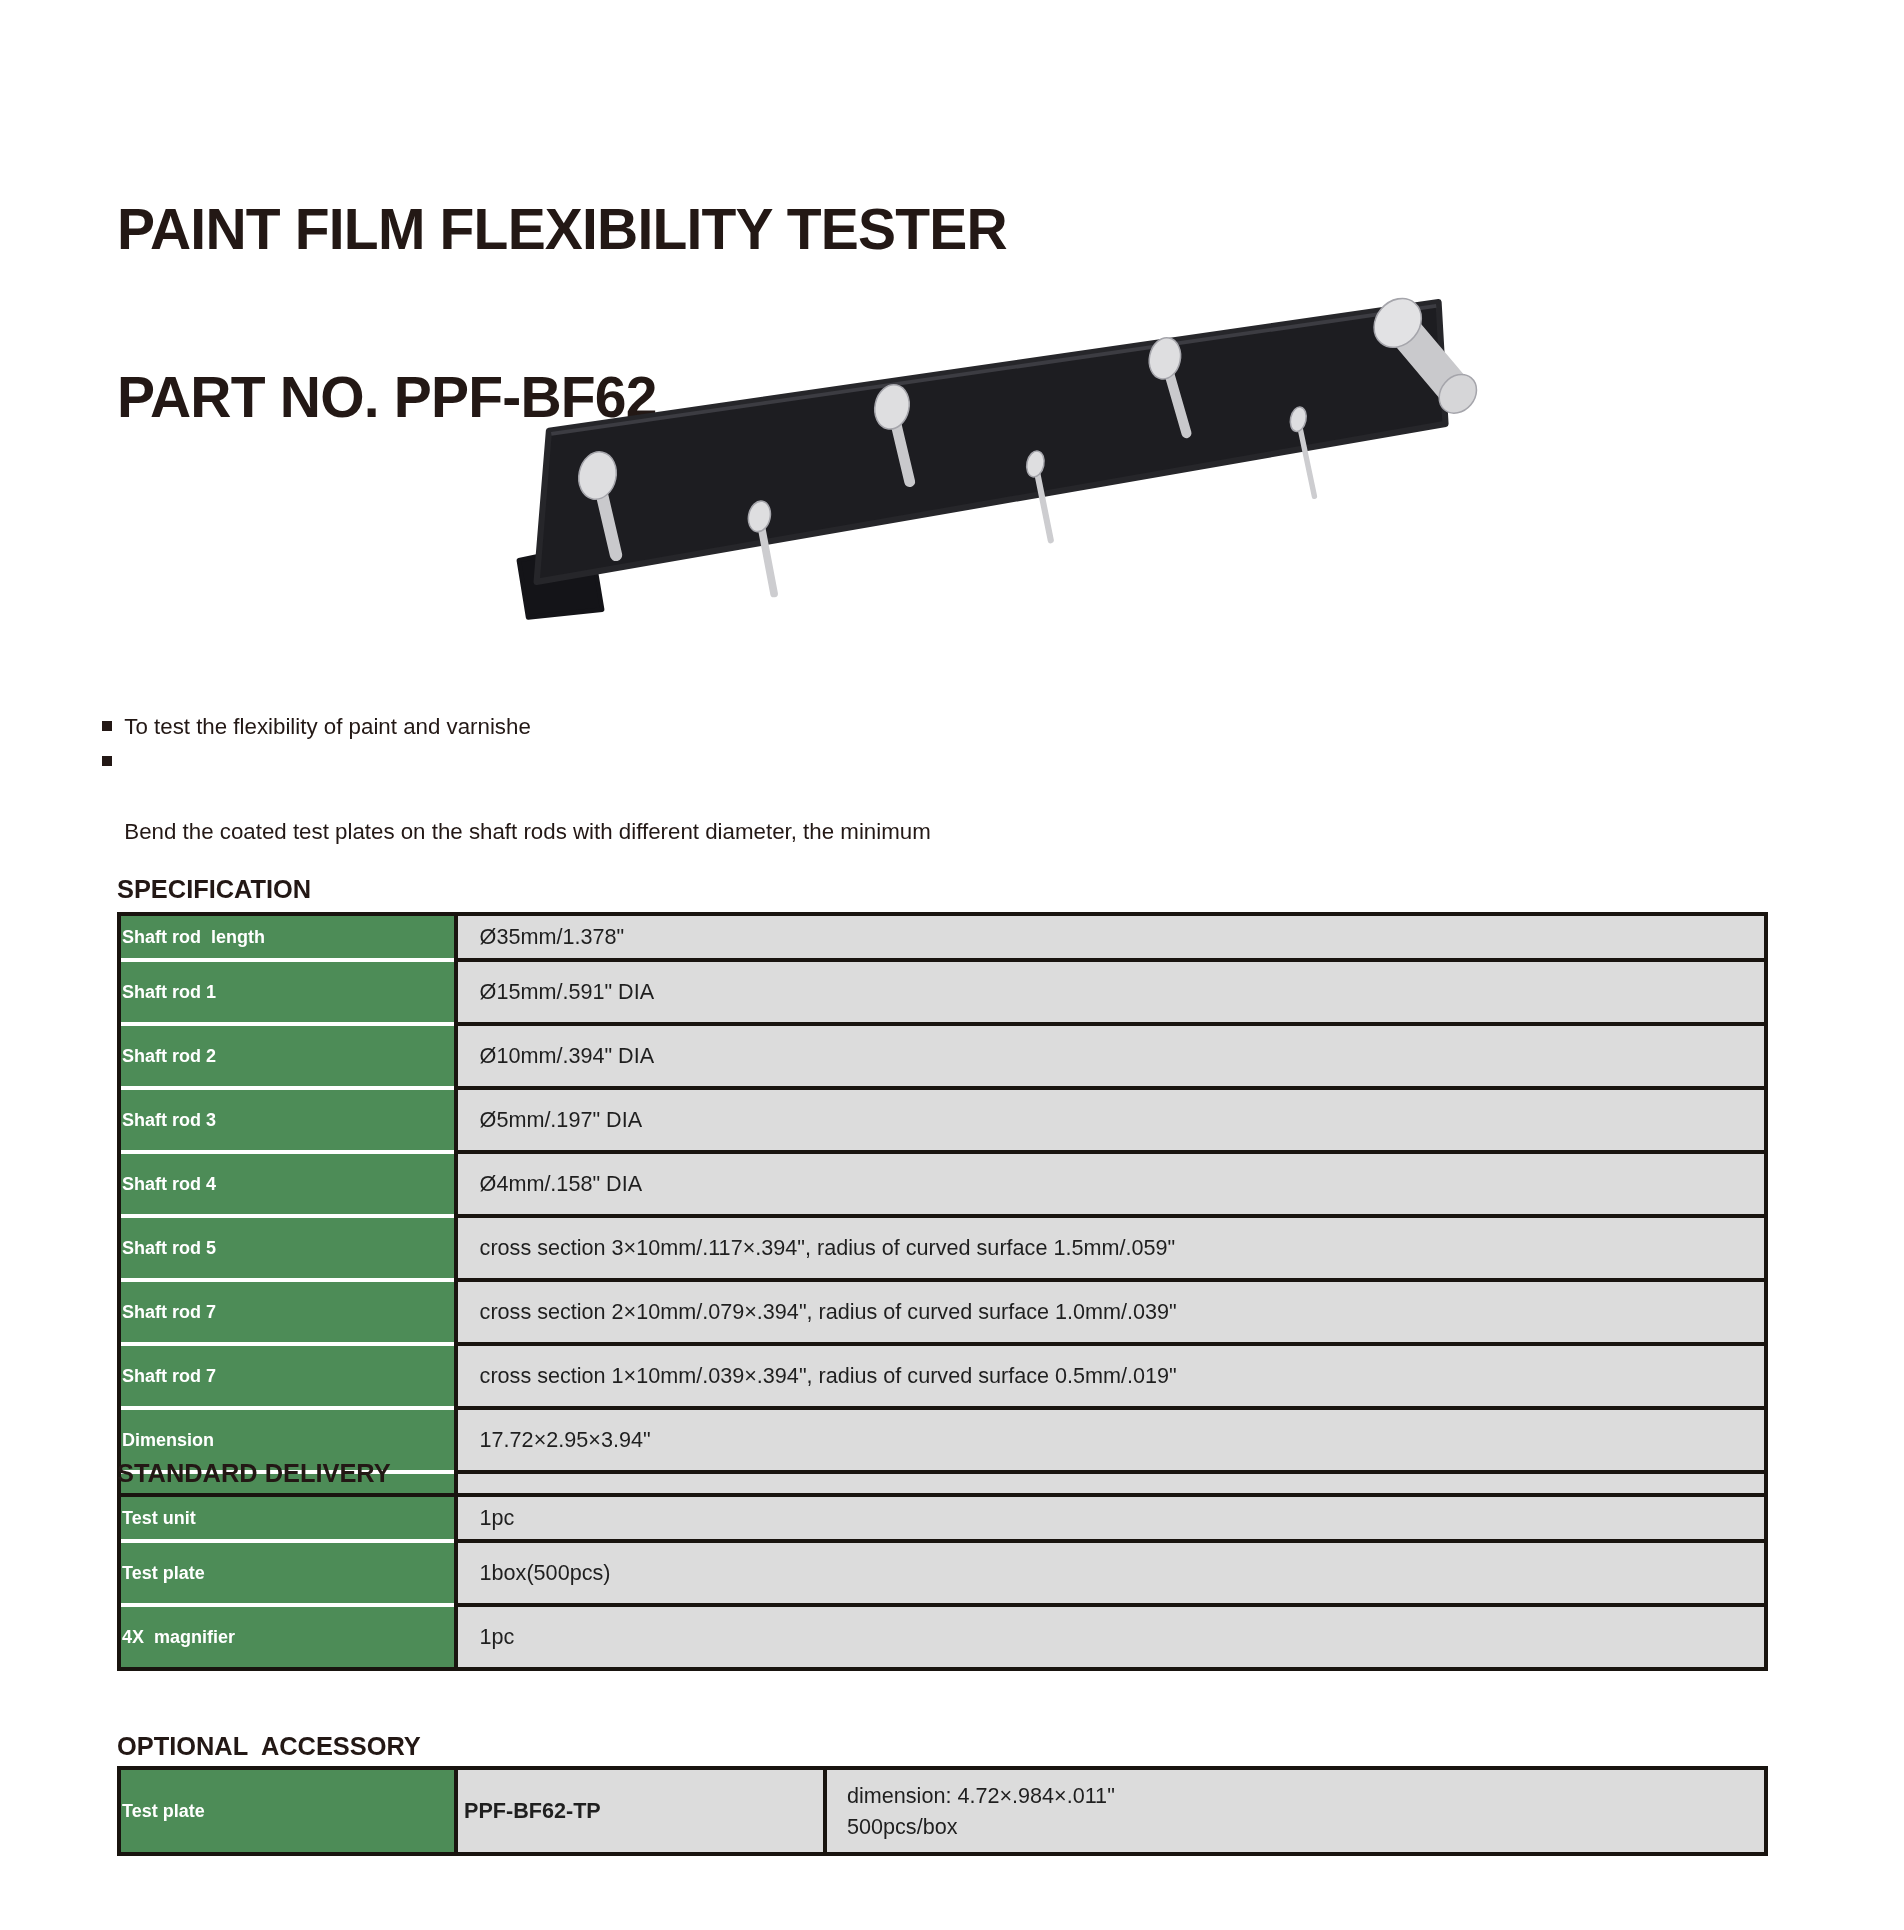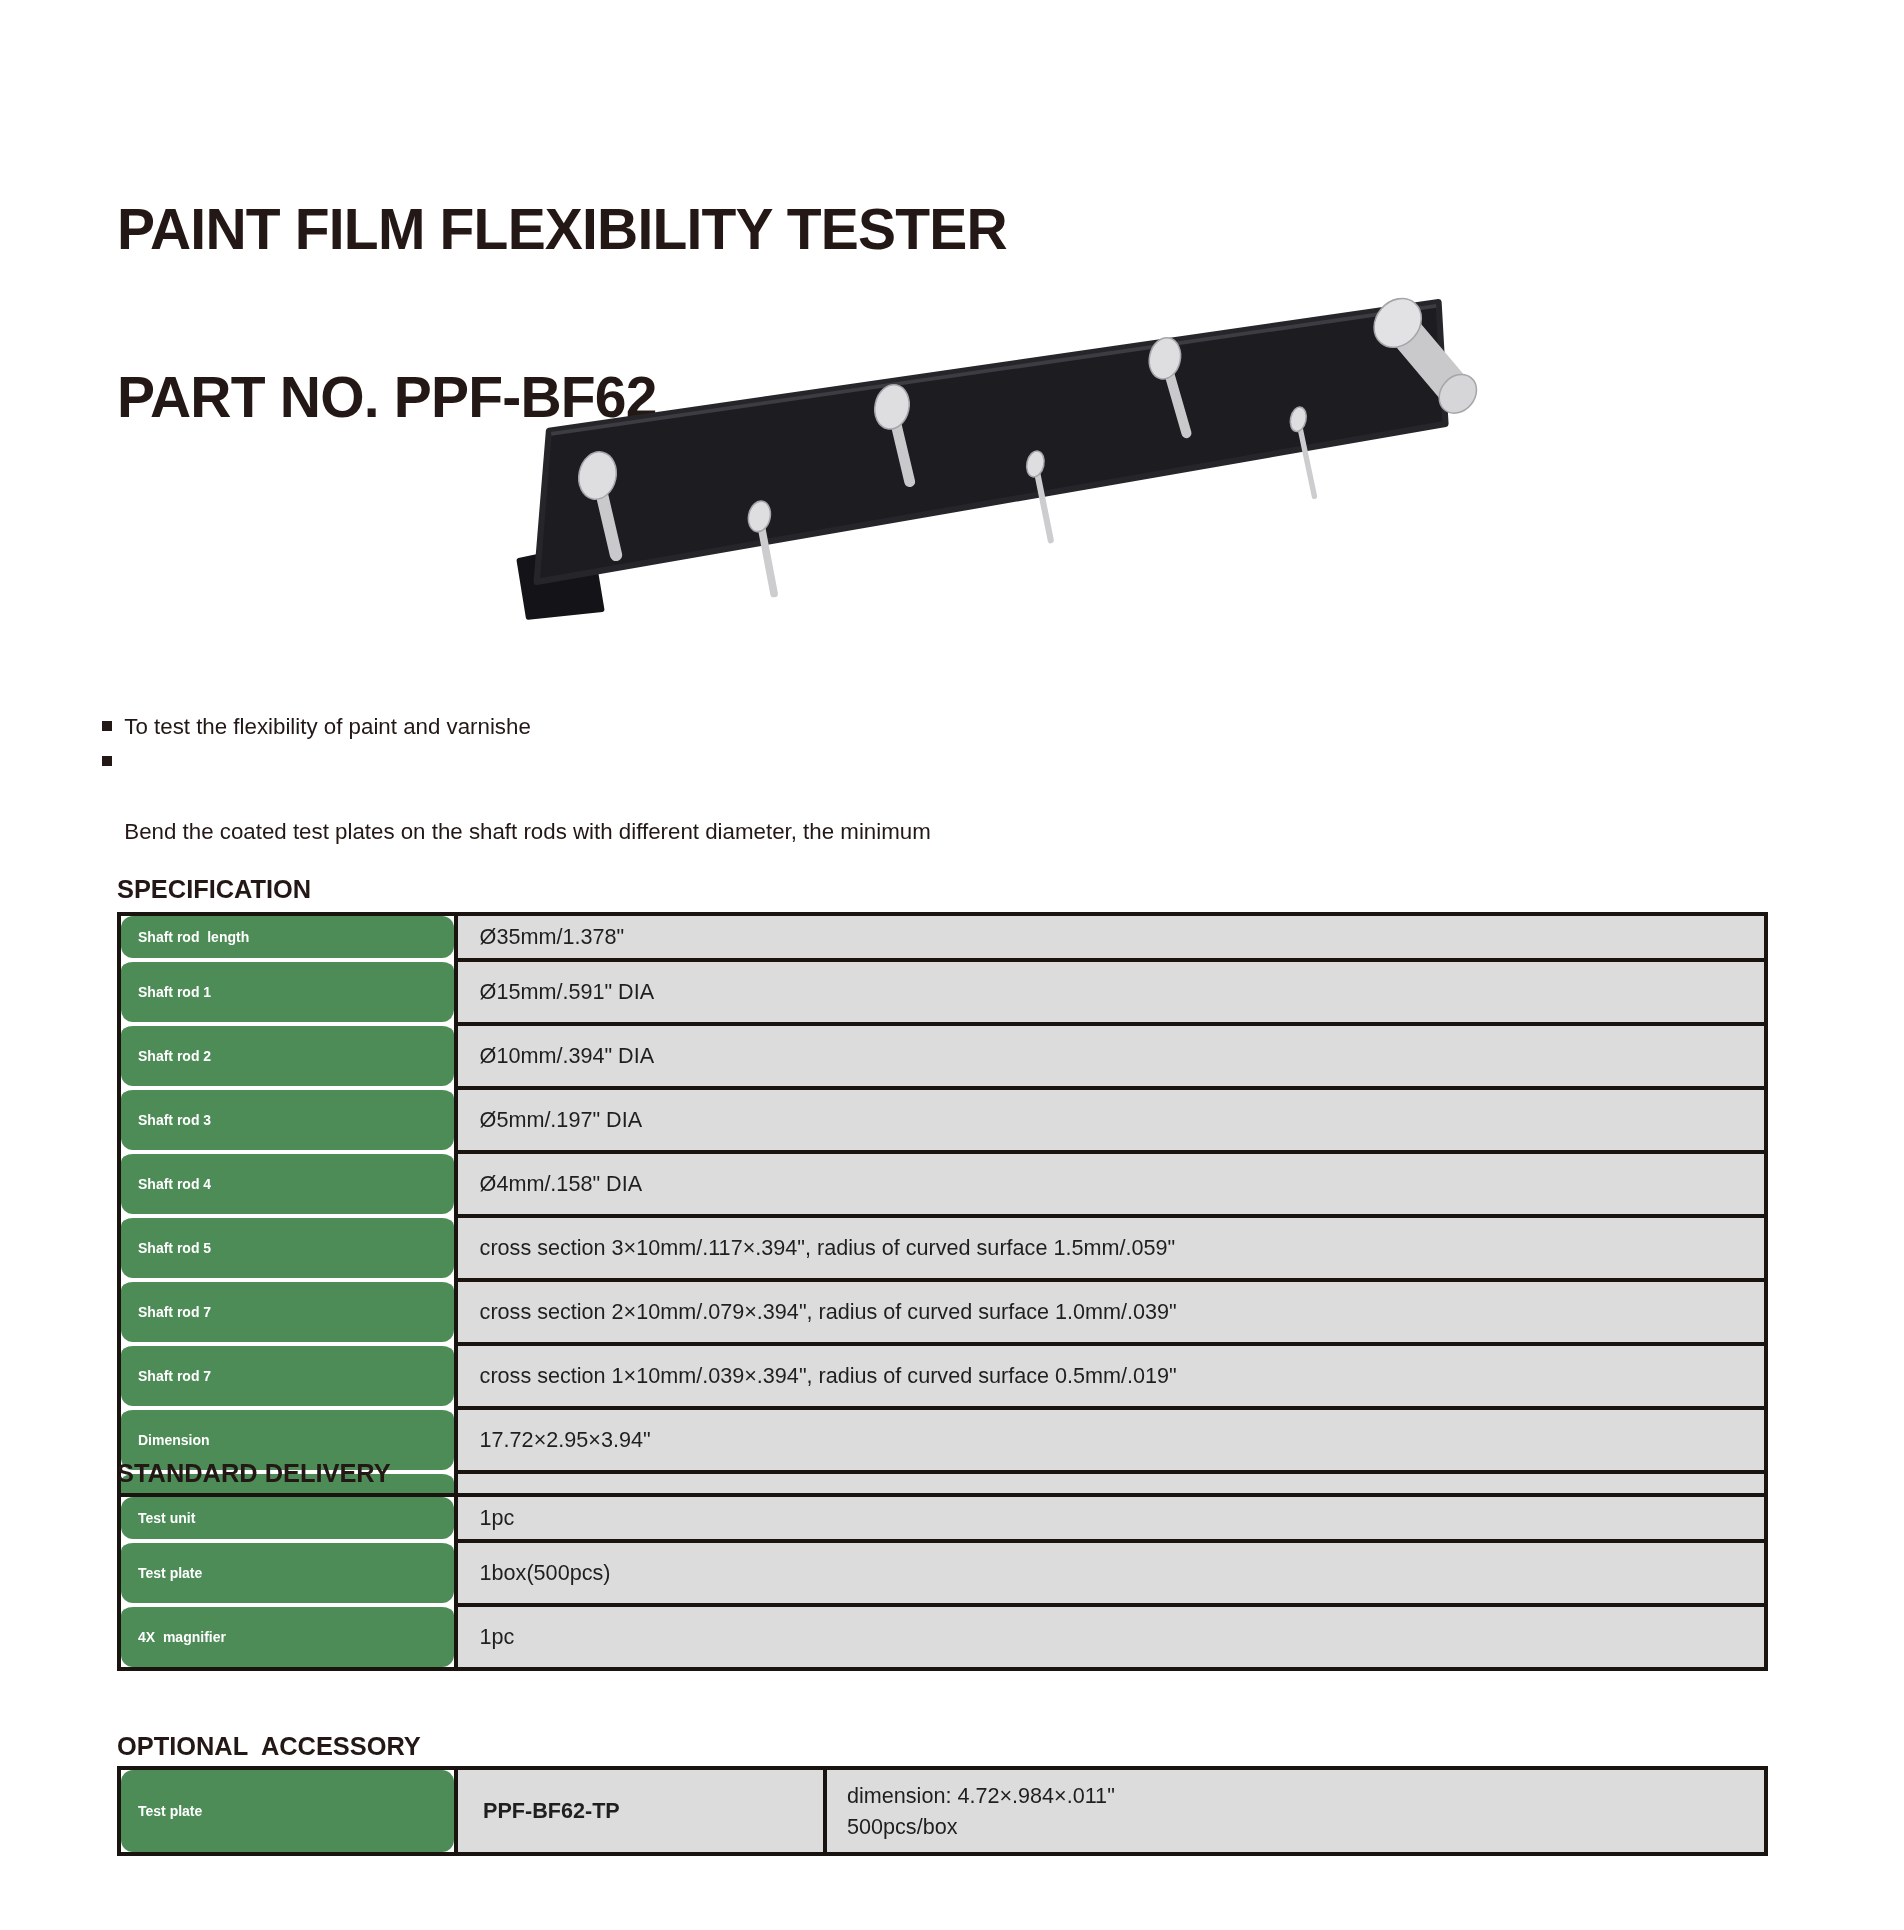--- a/index.html
+++ b/index.html
@@ -40,41 +40,40 @@
   
   .spec-table { left:117px; top:912px; }
   .delivery-table { left:117px; top:1493px; }
   .optional-table { left:117px; top:1766px; }
   .green-table {
     width:1651px; border:4.6px solid #19140f; background:#ffffff;
   }
   .g-row { display:flex; }
   .g-row .cell-label {
     flex:0 0 333px; background:#4d8c57; color:#ffffff;
-    font-weight:bold; font-size:14px;
-    display:flex; align-items:center; padding-left:17px;
+    font-weight:bold; font-size:18px;
+    display:flex; align-items:center; padding-left:1px;
     white-space:pre-wrap;
-    border-radius:12px;
   }
   .g-row .cell-value {
     flex:1 1 auto; background:#dcdcdc; color:#1f1f1f;
     font-size:21.6px; display:flex; align-items:center; padding-left:21.6px;
     border-left:4.6px solid #19140f; white-space:pre-wrap;
   }
   .g-row + .g-row .cell-label { border-top:4.6px solid #ffffff; }
   .g-row + .g-row .cell-value { border-top:4.6px solid #19140f; }
   .row-h { height:42px; }
   .g-row + .g-row.row-h { height:64px; }
 
   
   .optional-table .g-row { height:82px; }
   .optional-table .cell-part {
     flex:0 0 369px; background:#dcdcdc; color:#1f1f1f;
     font-size:21.6px; font-weight:bold;
-    display:flex; align-items:center; padding-left:25px;
+    display:flex; align-items:center; padding-left:6px;
     border-left:4.6px solid #19140f; white-space:pre-wrap;
   }
   .optional-table .cell-dim {
     flex:1 1 auto; background:#dcdcdc; color:#1f1f1f;
     font-size:21.6px; line-height:31px;
     display:flex; flex-direction:column; justify-content:center;
     padding-left:20px; border-left:4.6px solid #19140f; white-space:pre-wrap;
   }
   .heading-spec { left:117px; top:875px; }
   .heading-delivery { left:117px; top:1459px; }

